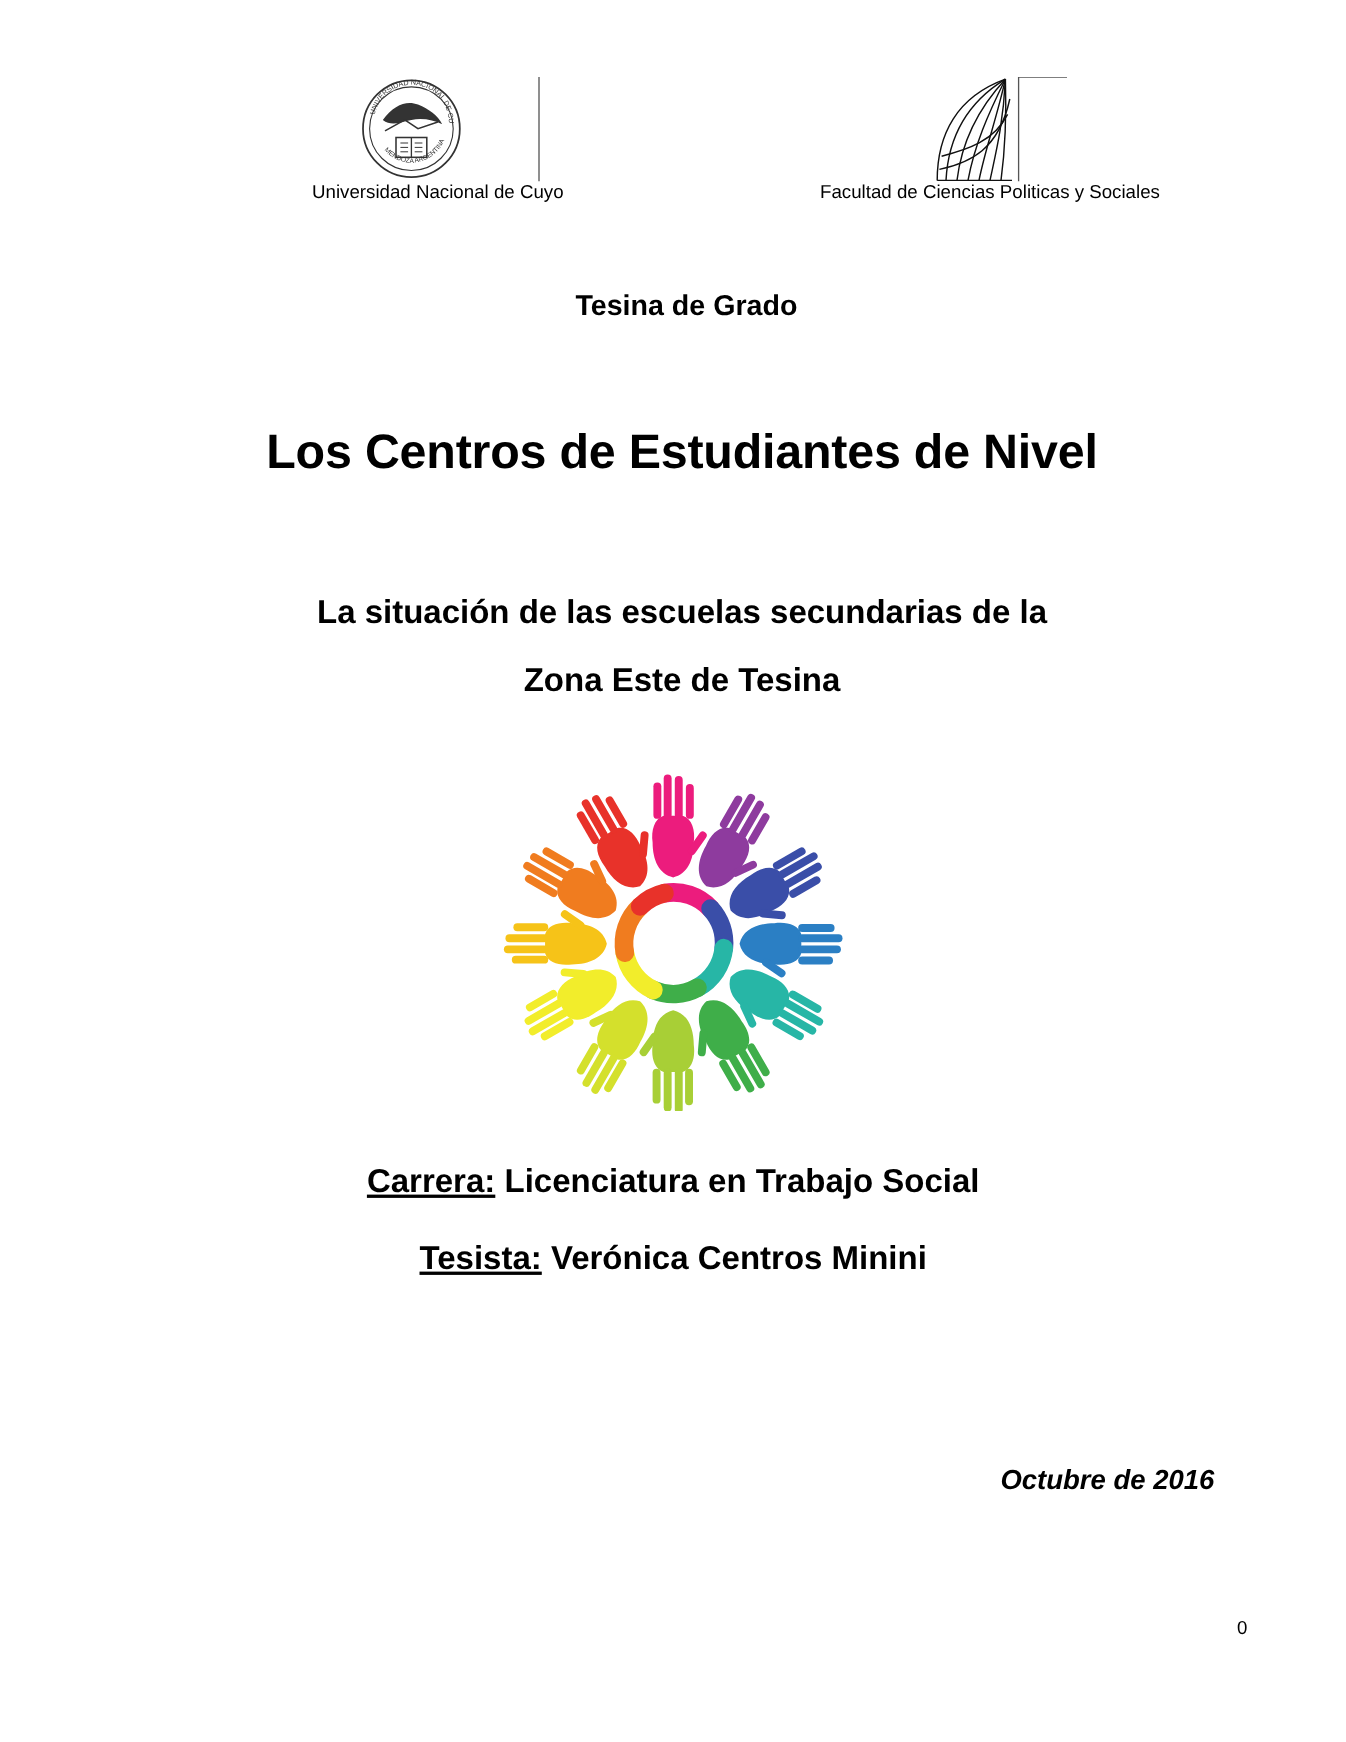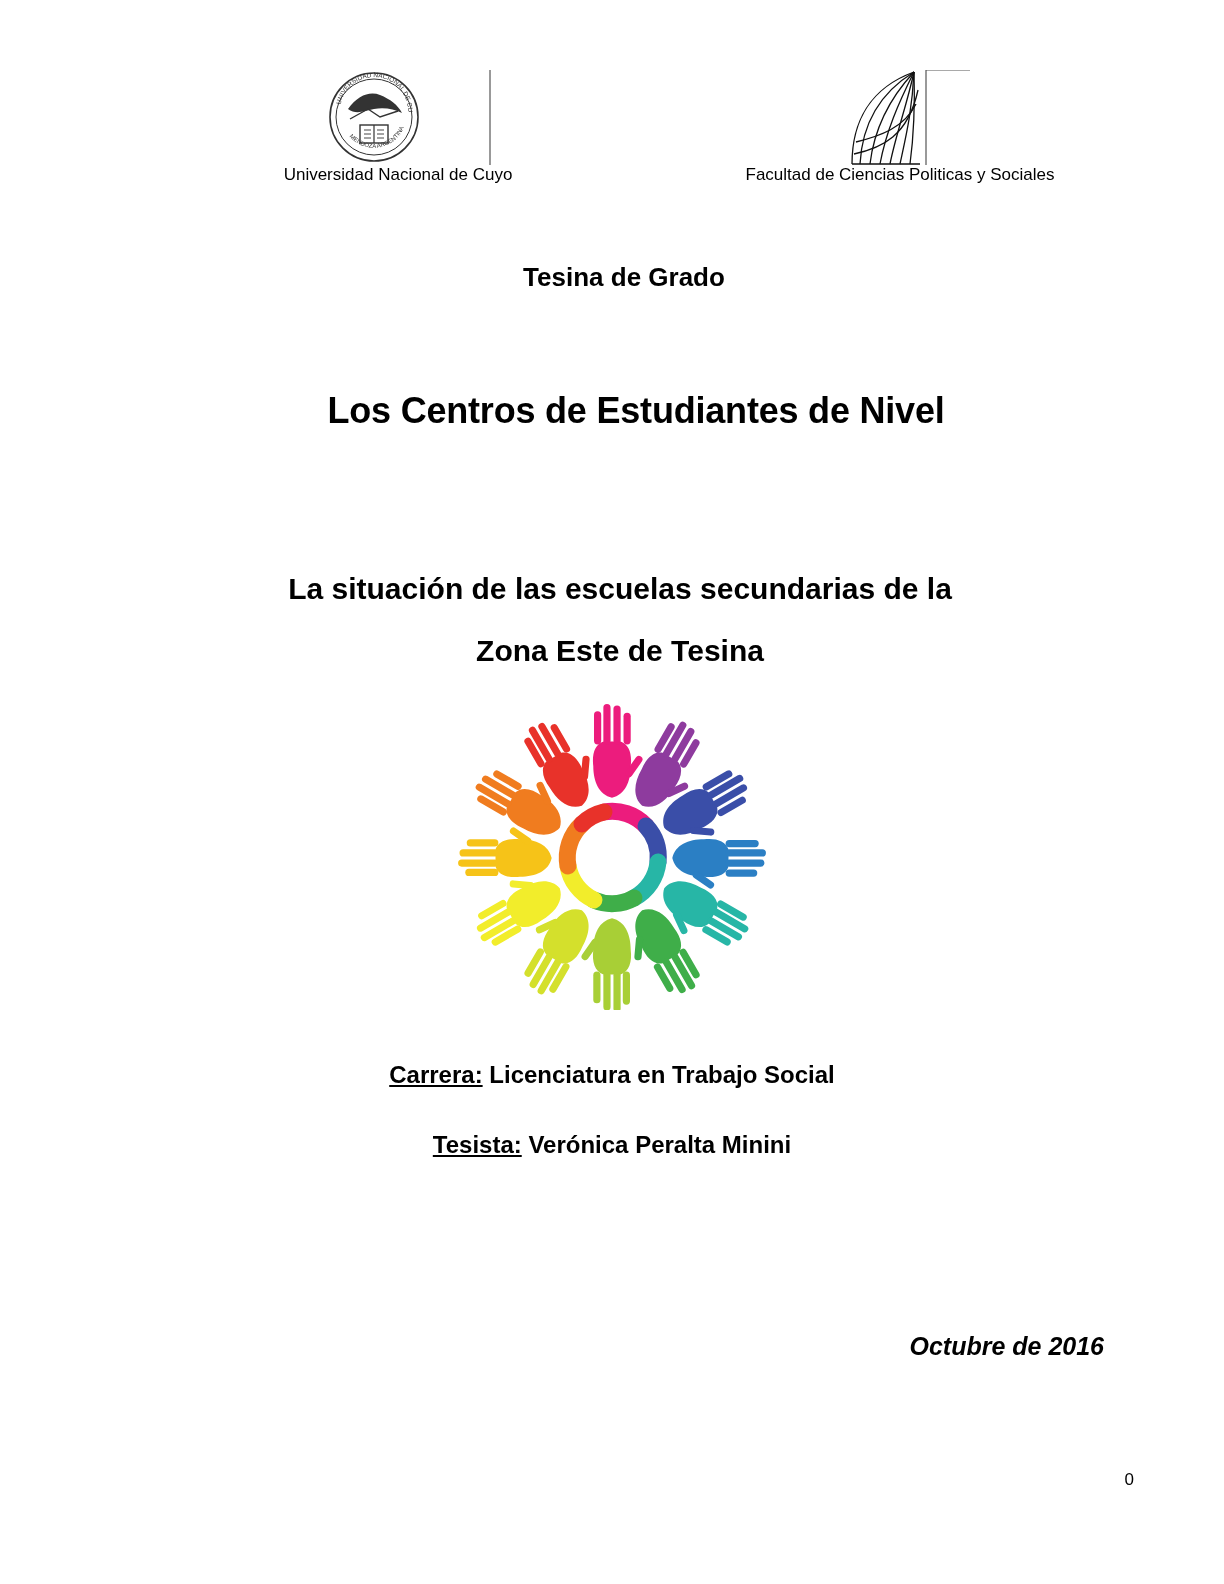--- a/index.html
+++ b/index.html
@@ -60,32 +60,32 @@
     width: 1224px;
     text-align: center;
     font-size: 26px;
     font-weight: bold;
     padding-left: 12px;
   }
 
   .main-title {
     position: absolute;
     top: 370px;
-    left: 196px;
+    left: 180px;
     width: 880px;
     text-align: center;
-    font-size: 36px;
+    font-size: 44px;
     font-weight: bold;
     line-height: 82px;
     letter-spacing: -0.2px;
   }
 
   .subtitle {
     position: absolute;
-    top: 558px;
+    top: 526px;
     left: 200px;
     width: 840px;
     text-align: center;
     font-size: 30px;
     font-weight: bold;
     line-height: 62px;
   }
 
   
   .graphic {
@@ -97,21 +97,21 @@
     justify-content: center;
   }
 
   
   .credits {
     position: absolute;
     top: 1040px;
     left: 0;
     width: 1224px;
     text-align: center;
-    font-size: 24px;
+    font-size: 30px;
     font-weight: bold;
     line-height: 70px;
   }
   .credits .line { white-space: nowrap; }
   .credits .lbl { text-decoration: underline; }
 
   .date {
     position: absolute;
     top: 1332px;
     right: 120px;
@@ -270,21 +270,21 @@
     </svg>
   </div>
 
   <div class="credits">
     <div class="line">
       <span class="lbl">Carrera:</span>
       <span>Licenciatura en Trabajo Social</span>
     </div>
     <div class="line">
       <span class="lbl">Tesista:</span>
-      <span>Verónica Peralta Minini</span>
+      <span>Verónica Centros Minini</span>
     </div>
   </div>
 
   <div class="date">Octubre de 2016</div>
 
   <div class="page-number">0</div>
 
 </div>
 
 </body></html>

